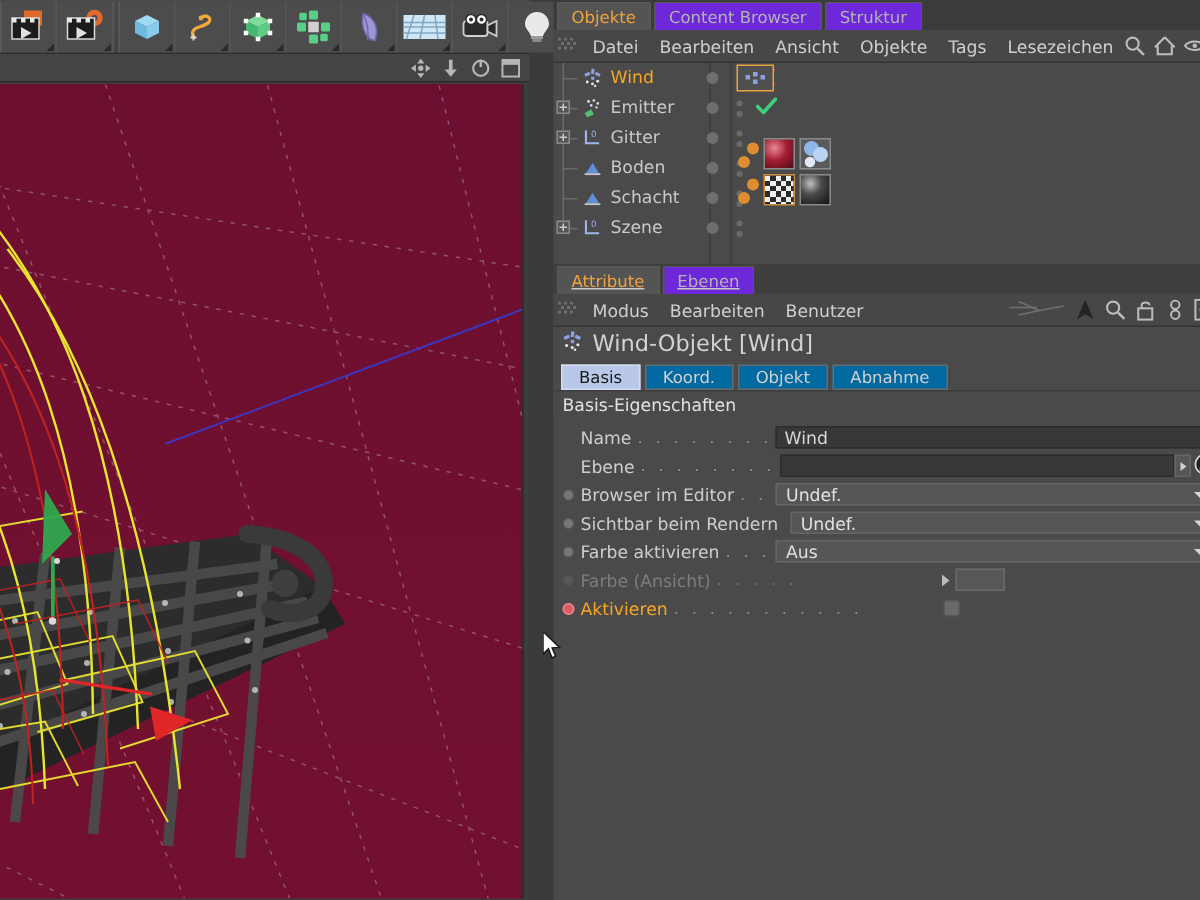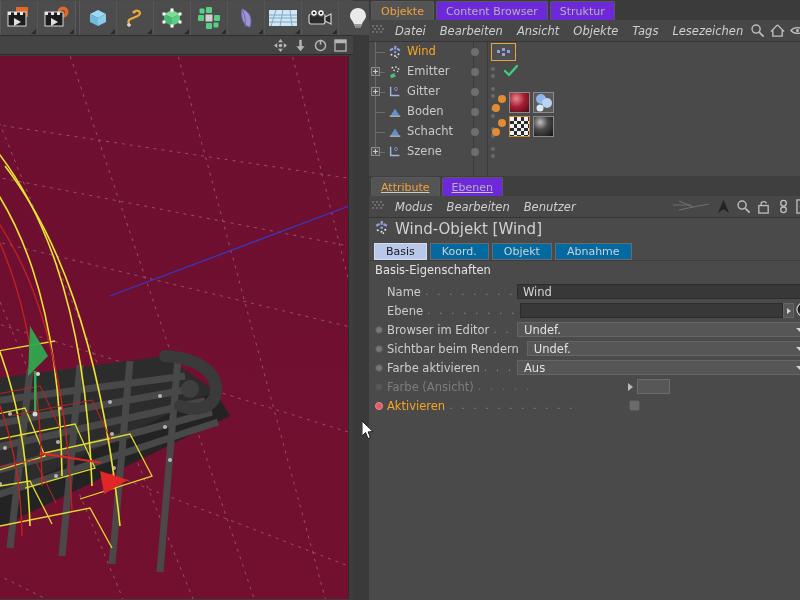--- a/index.html
+++ b/index.html
@@ -47,21 +47,21 @@
   .mtabs{display:flex;height:20px;align-items:flex-end;background:#3b3b3b;padding-left:2px;}
   .mtab{height:19px;padding:0 9px;display:flex;align-items:center;font-size:11px;
         color:#b4b4b4;background:#6d28d9;border:1px solid #595959;border-bottom:none;
         border-top-left-radius:2px;border-top-right-radius:2px;margin-right:2px;cursor:pointer;}
   .mtab.active{color:#f2a33c;background:#545454;}
 
   
   .menubar{height:22px;background:#474747;display:flex;align-items:center;
            border-bottom:1px solid #343434;padding-left:3px;}
   .grip{width:12px;height:11px;margin-right:4px;opacity:.55;}
-  .mitem{padding:0 7px;height:20px;line-height:20px;color:#cfcfcf;font-size:11.5px;cursor:pointer;font-style:italic;}
+  .mitem{padding:0 7px;height:20px;line-height:20px;color:#cfcfcf;font-size:11.5px;cursor:pointer;}
   .mspacer{flex:1;}
   .mr-ico{width:15px;height:15px;margin-right:5px;opacity:.85;cursor:pointer;}
 
   
   #objmgr{height:136px;background:#4a4a4a;position:relative;overflow:hidden;}
   .orow{position:relative;height:20px;display:flex;align-items:center;}
   .orow .otree{width:92px;position:relative;height:20px;}
   .oname{position:absolute;left:38px;top:2px;font-size:11.5px;color:#c9c9c9;white-space:nowrap;}
   .oname.sel{color:#f5a623;}
   .oicon{position:absolute;left:19px;top:3px;width:14px;height:14px;}

